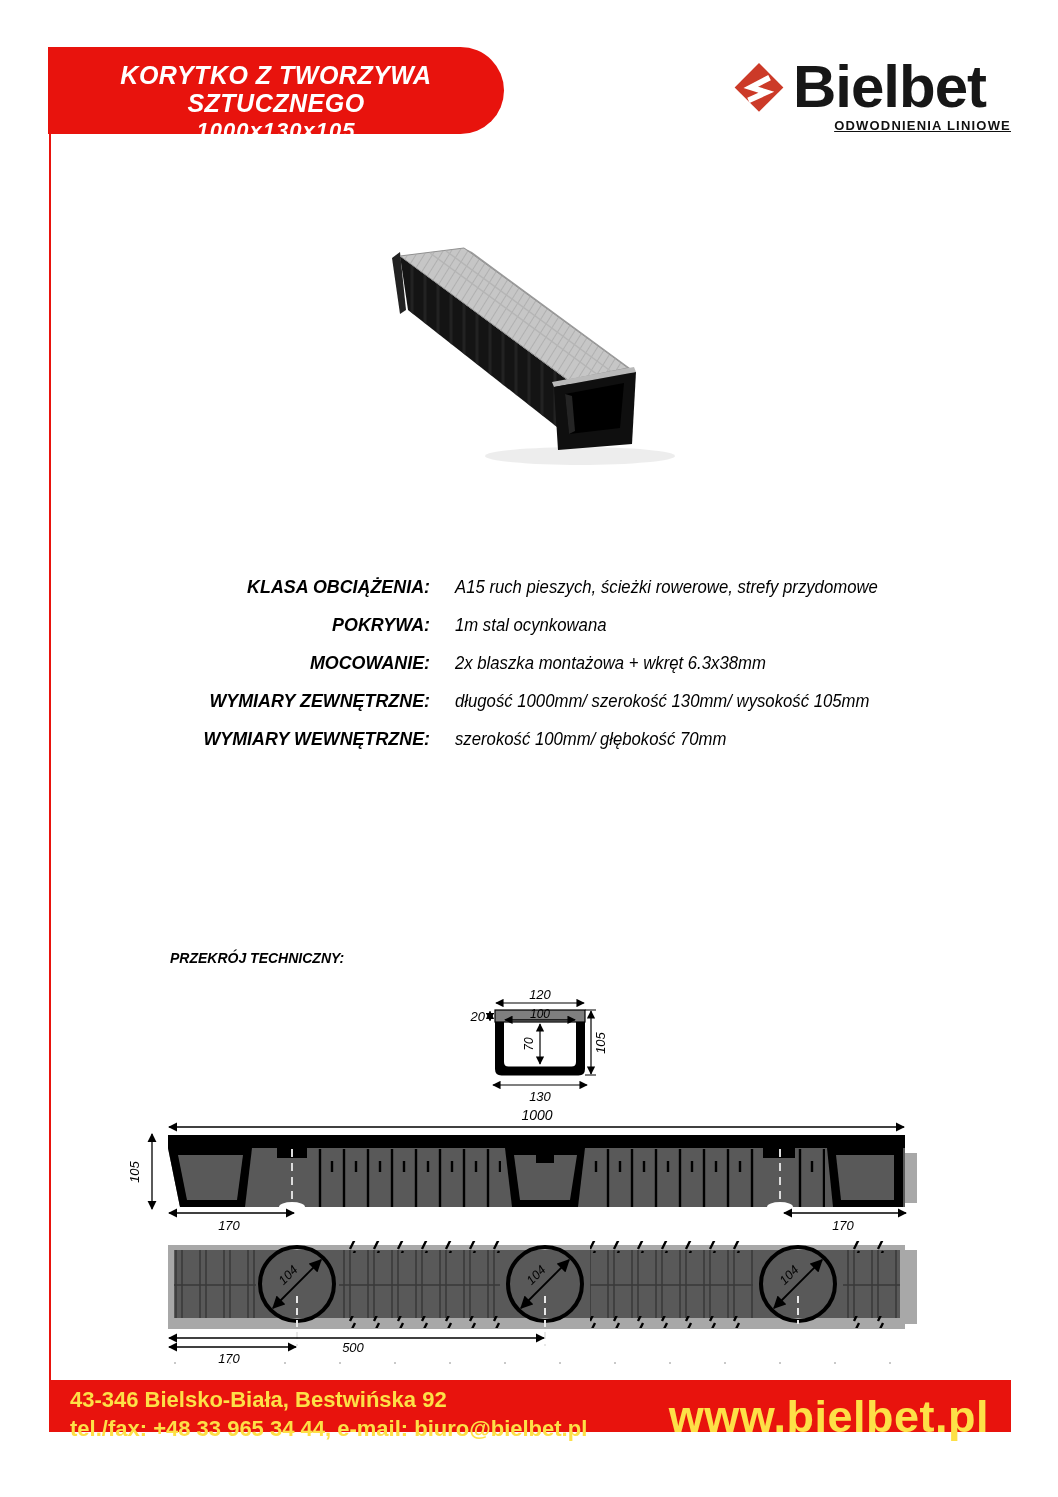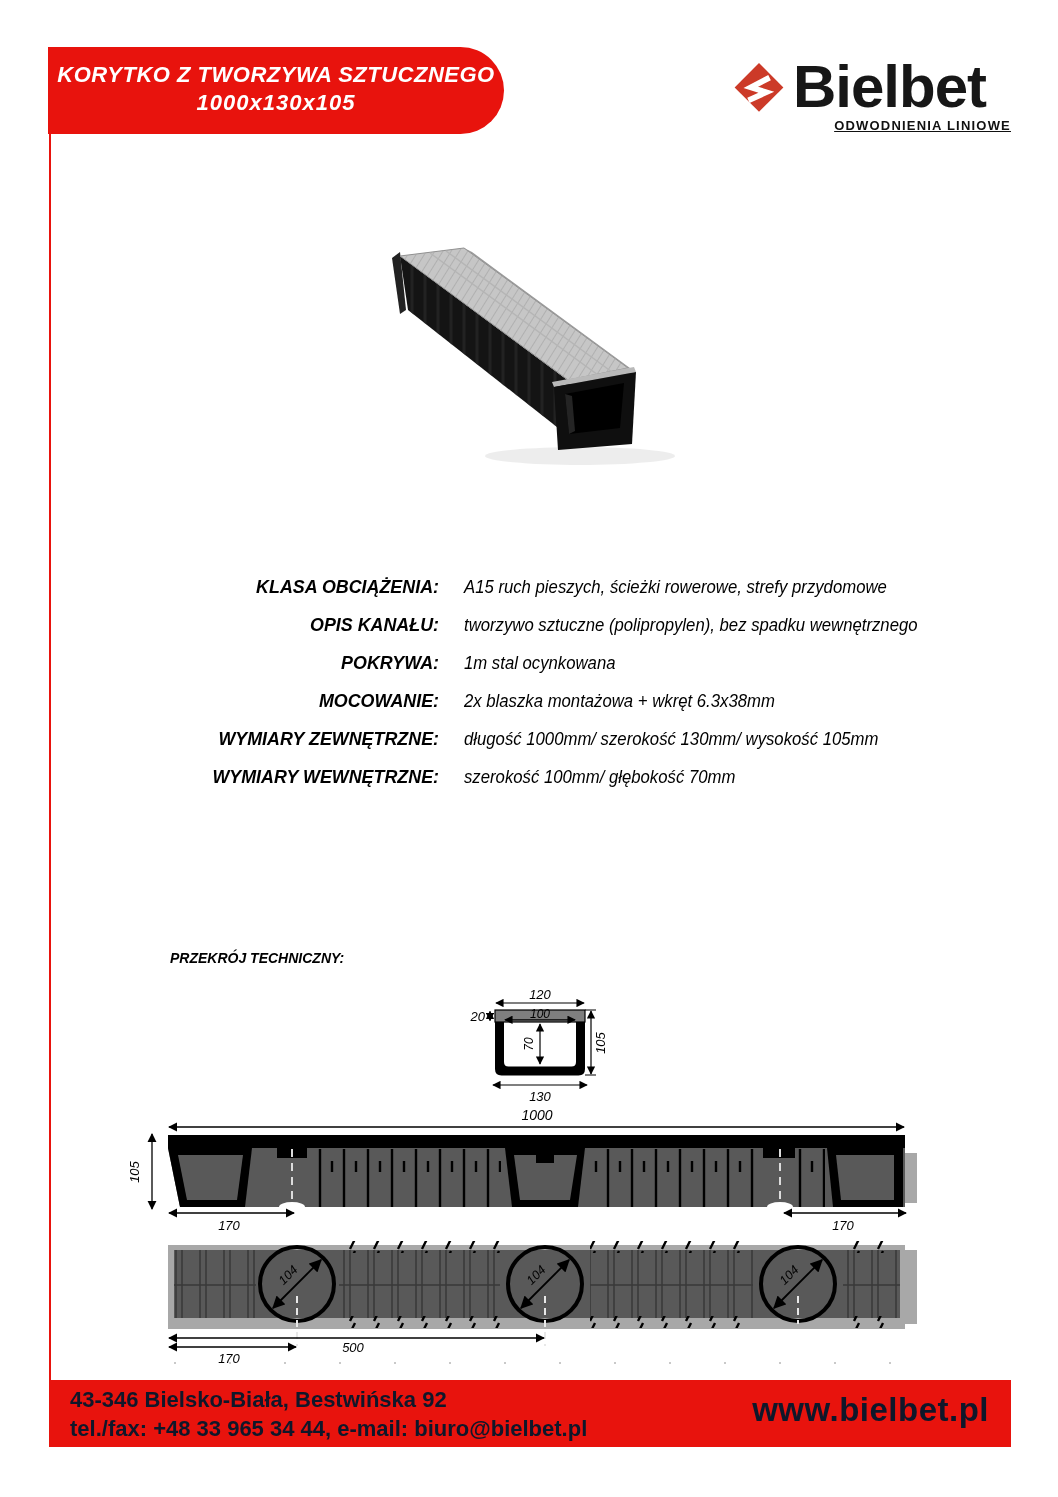--- a/index.html
+++ b/index.html
@@ -3,51 +3,51 @@
 <meta charset="utf-8">
 <style>
   html,body{margin:0;padding:0;background:#ffffff;}
   #page{position:relative;width:1058px;height:1497px;background:#fff;overflow:hidden;
         font-family:"Liberation Sans", sans-serif;}
 
   
   .banner{position:absolute;left:48px;top:47px;width:456px;height:87px;
           background:#e8130d;border-radius:0 44px 44px 0;color:#fff;
           font-weight:bold;font-style:italic;text-align:center;padding-top:14px;box-sizing:border-box;}
-  .banner .l1{font-size:22px;letter-spacing:0.5px;line-height:28px;font-style:italic;}
+  .banner .l1{font-size:25px;letter-spacing:0.5px;line-height:28px;font-style:italic;}
   .banner .l2{font-size:22px;letter-spacing:1px;line-height:28px;}
 
   
   .red-rule{position:absolute;left:49px;top:133px;width:2px;height:1247px;background:#e8130d;}
 
   
   .logo{position:absolute;left:733px;top:56px;width:280px;height:84px;}
   .logo .row{display:flex;align-items:flex-start;}
   .logo .brand{font-size:60px;font-weight:700;color:#171717;letter-spacing:-1px;line-height:62px;margin-left:8px;}
   .logo .tagline{position:absolute;right:2px;top:62px;font-size:13px;font-weight:600;
                  letter-spacing:1.2px;color:#111;text-decoration:underline;}
 
   
-  .specs{position:absolute;left:0;top:576px;width:1000px;padding-left:9px;}
+  .specs{position:absolute;left:0;top:576px;width:1000px;}
   .spec-row{display:flex;align-items:baseline;margin-bottom:16px;height:22px;}
   .spec-label{width:430px;text-align:right;font-weight:bold;font-style:italic;font-size:19px;
               color:#000;transform:scaleX(0.94);transform-origin:100% 50%;white-space:nowrap;}
   .spec-value{margin-left:25px;font-style:italic;font-size:19px;color:#000;
               transform:scaleX(0.88);transform-origin:0 50%;white-space:nowrap;}
 
   .section-heading{position:absolute;left:170px;top:950px;font-size:14px;font-weight:bold;
                    font-style:italic;color:#000;}
 
   .abs{position:absolute;}
   svg text.dim{font-family:"Liberation Sans", sans-serif;font-style:italic;fill:#000;}
 
   
-  .footer-bar{position:absolute;left:49px;top:1380px;width:962px;height:67px;background:#e8130d;color:#0f172a;}
+  .footer-bar{position:absolute;left:49px;top:1380px;width:962px;height:52px;background:#e8130d;color:#fde047;}
   .footer-address{position:absolute;left:21px;top:5px;font-size:22px;font-weight:bold;line-height:29px;}
-  .footer-site{position:absolute;right:22px;top:11px;font-size:33px;font-weight:bold;letter-spacing:0.5px;}
+  .footer-site{position:absolute;right:22px;top:11px;font-size:45px;font-weight:bold;letter-spacing:0.5px;}
 </style>
 </head>
 <body>
 
 <div id="page">
 
   <div class="banner">
     <div class="l1">KORYTKO Z TWORZYWA SZTUCZNEGO</div>
     <div class="l2">1000x130x105</div>
   </div>
@@ -87,24 +87,20 @@
     <polygon points="222,202 304,187 306,192 224,207" fill="#b9b9b9"></polygon>
     <polygon points="224,207 306,192 302,264 228,270" fill="#0f0f0f"></polygon>
     <polygon points="235,214 294,203 290,248 239,254" fill="#000"></polygon>
     <polygon points="235,214 242,216 245,251 239,254" fill="#242424"></polygon>
   </svg>
 
   <div class="specs">
     <div class="spec-row">
       <div class="spec-label">KLASA OBCIĄŻENIA:</div>
       <div class="spec-value">A15 ruch pieszych, ścieżki rowerowe, strefy przydomowe</div>
-    </div>
-    <div class="spec-row">
-      <div class="spec-label">OPIS KANAŁU:</div>
-      <div class="spec-value">tworzywo sztuczne (polipropylen), bez spadku wewnętrznego</div>
     </div>
     <div class="spec-row">
       <div class="spec-label">POKRYWA:</div>
       <div class="spec-value">1m stal ocynkowana</div>
     </div>
     <div class="spec-row">
       <div class="spec-label">MOCOWANIE:</div>
       <div class="spec-value">2x blaszka montażowa + wkręt 6.3x38mm</div>
     </div>
     <div class="spec-row">

